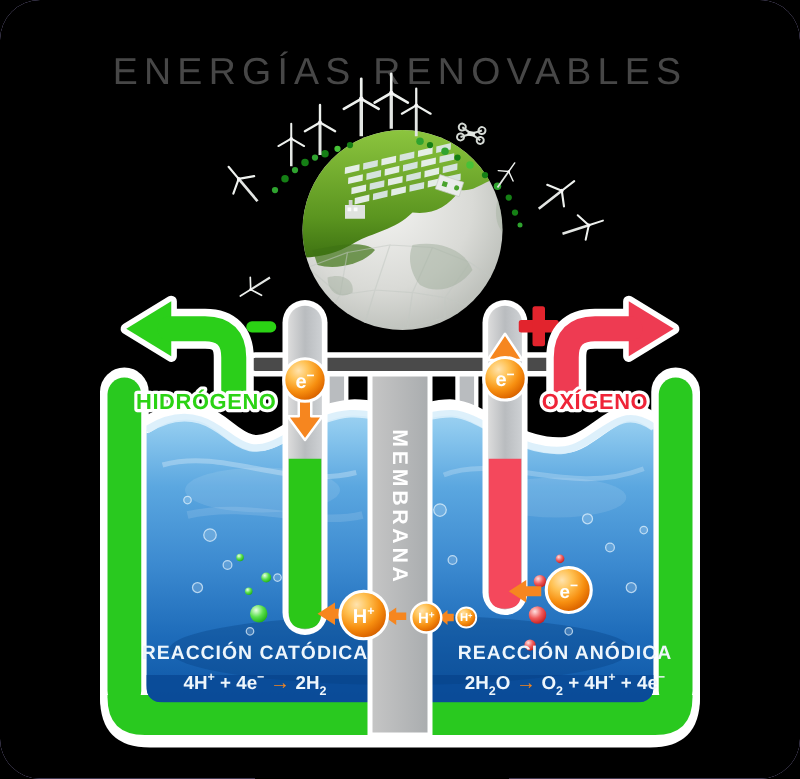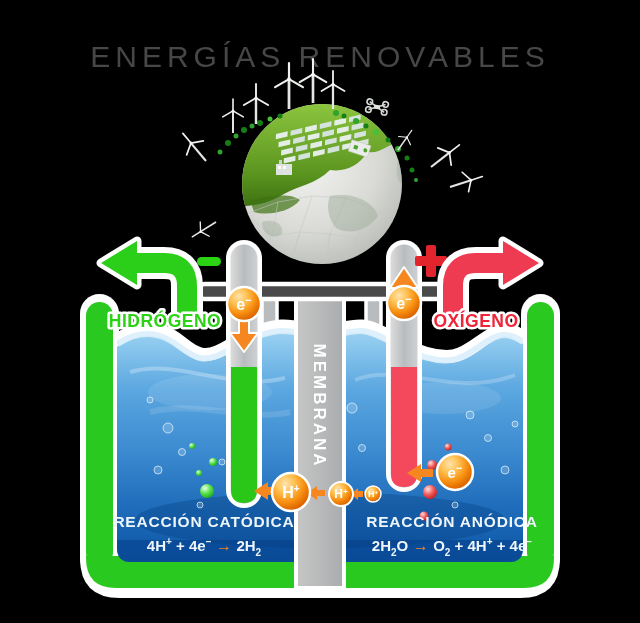--- a/index.html
+++ b/index.html
@@ -1,16 +1,16 @@
 <!DOCTYPE html>
 <html><head>
 <meta charset="utf-8">
 <style>
   html,body{margin:0;padding:0;background:#000;}
-  .stage{width:640px;height:623px;position:relative;background:#c4b5fd;overflow:hidden;font-family:"Liberation Sans",sans-serif;}
+  .stage{width:640px;height:623px;position:relative;background:#c4b5fd;overflow:hidden;font-family:"Liberation Sans",sans-serif;border-radius:32px;}
   svg{display:block;}
   text{font-family:"Liberation Sans","DejaVu Sans",sans-serif;}
   .outline-label{paint-order:stroke;stroke:#ffffff;stroke-width:5px;stroke-linejoin:round;font-weight:bold;}
 </style>
 </head>
 <body>
 
 <div class="stage">
 <svg width="640" height="623" viewBox="0 0 640 623">
   <defs>

